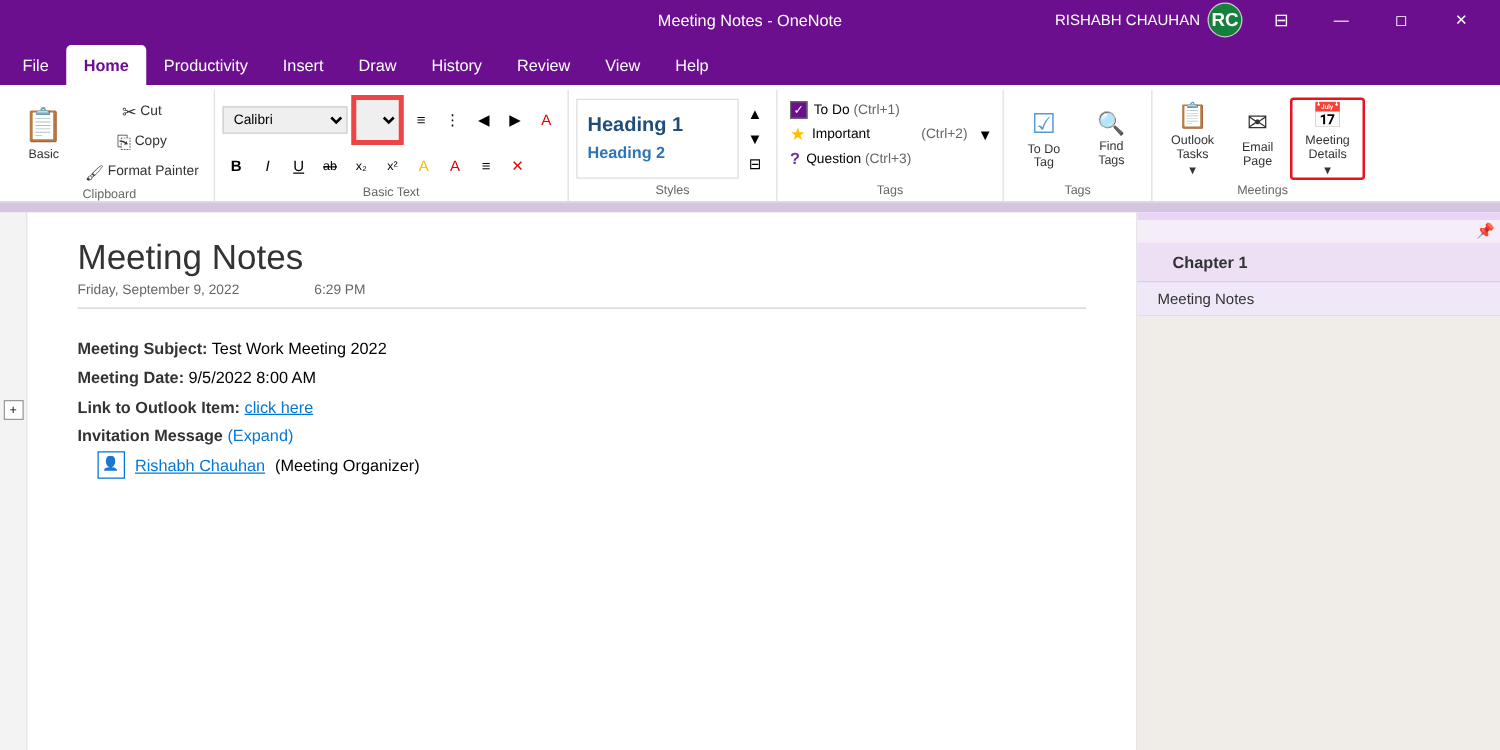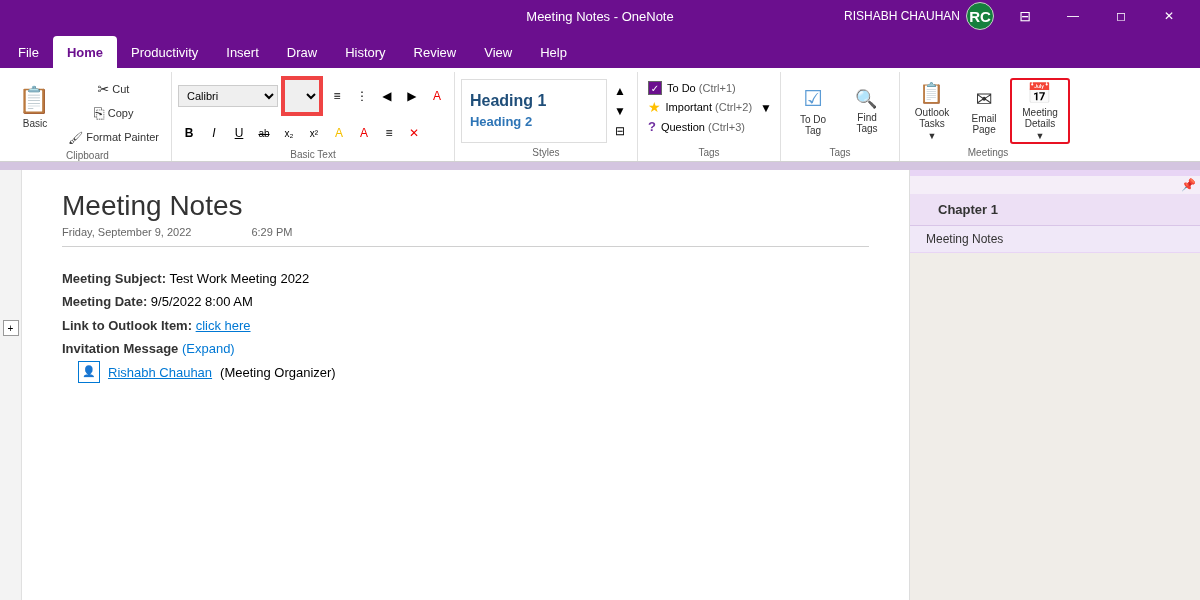--- a/index.html
+++ b/index.html
@@ -194,21 +194,21 @@
       border-radius: 2px;
       cursor: pointer;
       font-size: 12px;
     }
 
     
     .styles-list {
       display: flex;
       flex-direction: column;
       justify-content: center;
-      width: 146px;
+      width: 130px;
       height: 64px;
       border: 1px solid #ddd;
       padding: 4px 8px;
       cursor: pointer;
     }
     .style-item {
       padding: 2px 0;
       cursor: pointer;
     }
     .h1-style { font-size: 16px; color: #1f4e79; font-weight: bold; }
@@ -495,21 +495,21 @@
 
   <div class="ribbon-group">
     <div class="ribbon-group-content" style="align-items:flex-start;">
       <div class="tags-group-content">
         <div class="tag-item">
           <div class="tag-checkbox checked">✓</div>
           <span><span>To Do</span> <span style="color:#666;">(Ctrl+1)</span></span>
         </div>
         <div class="tag-item">
           <span class="tag-star">★</span>
-          <span><span>Important</span> <span style="color:#666;">(Ctrl+2)</span></span>
+          <span><span>Important</span> <span style="color:#666;margin-left:38px;">(Ctrl+2)</span></span>
         </div>
         <div class="tag-item">
           <span class="tag-question">?</span>
           <span><span>Question</span> <span style="color:#666;">(Ctrl+3)</span></span>
         </div>
       </div>
       <div class="tags-arrow">▼</div>
     </div>
     <div class="ribbon-group-label">Tags</div>
   </div>

